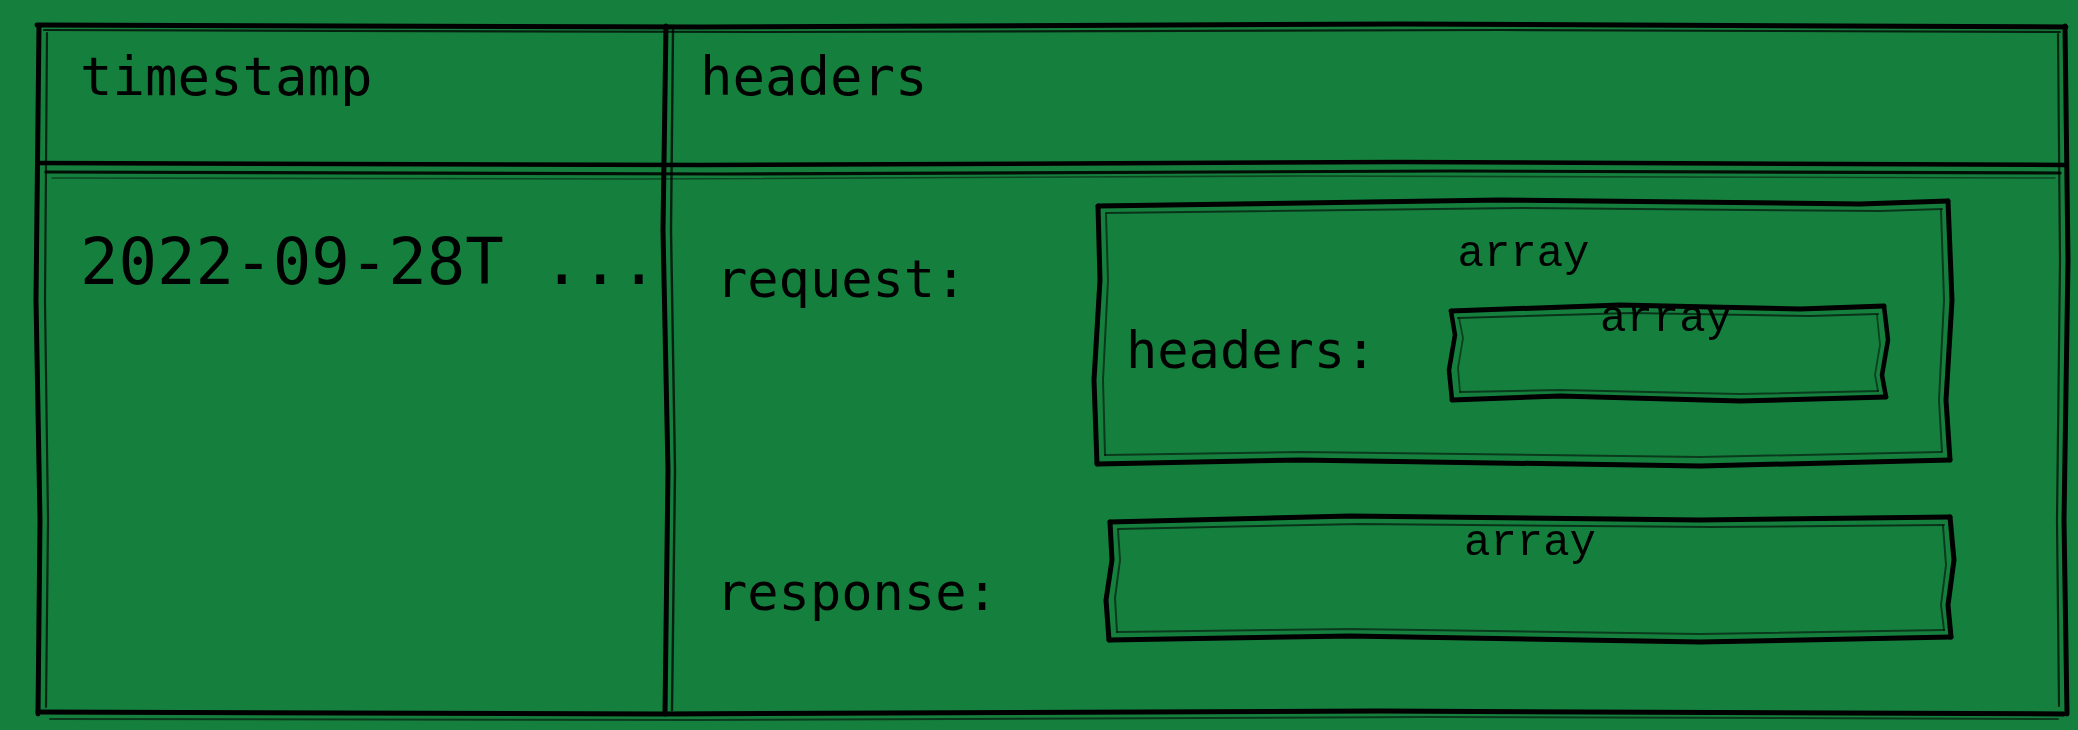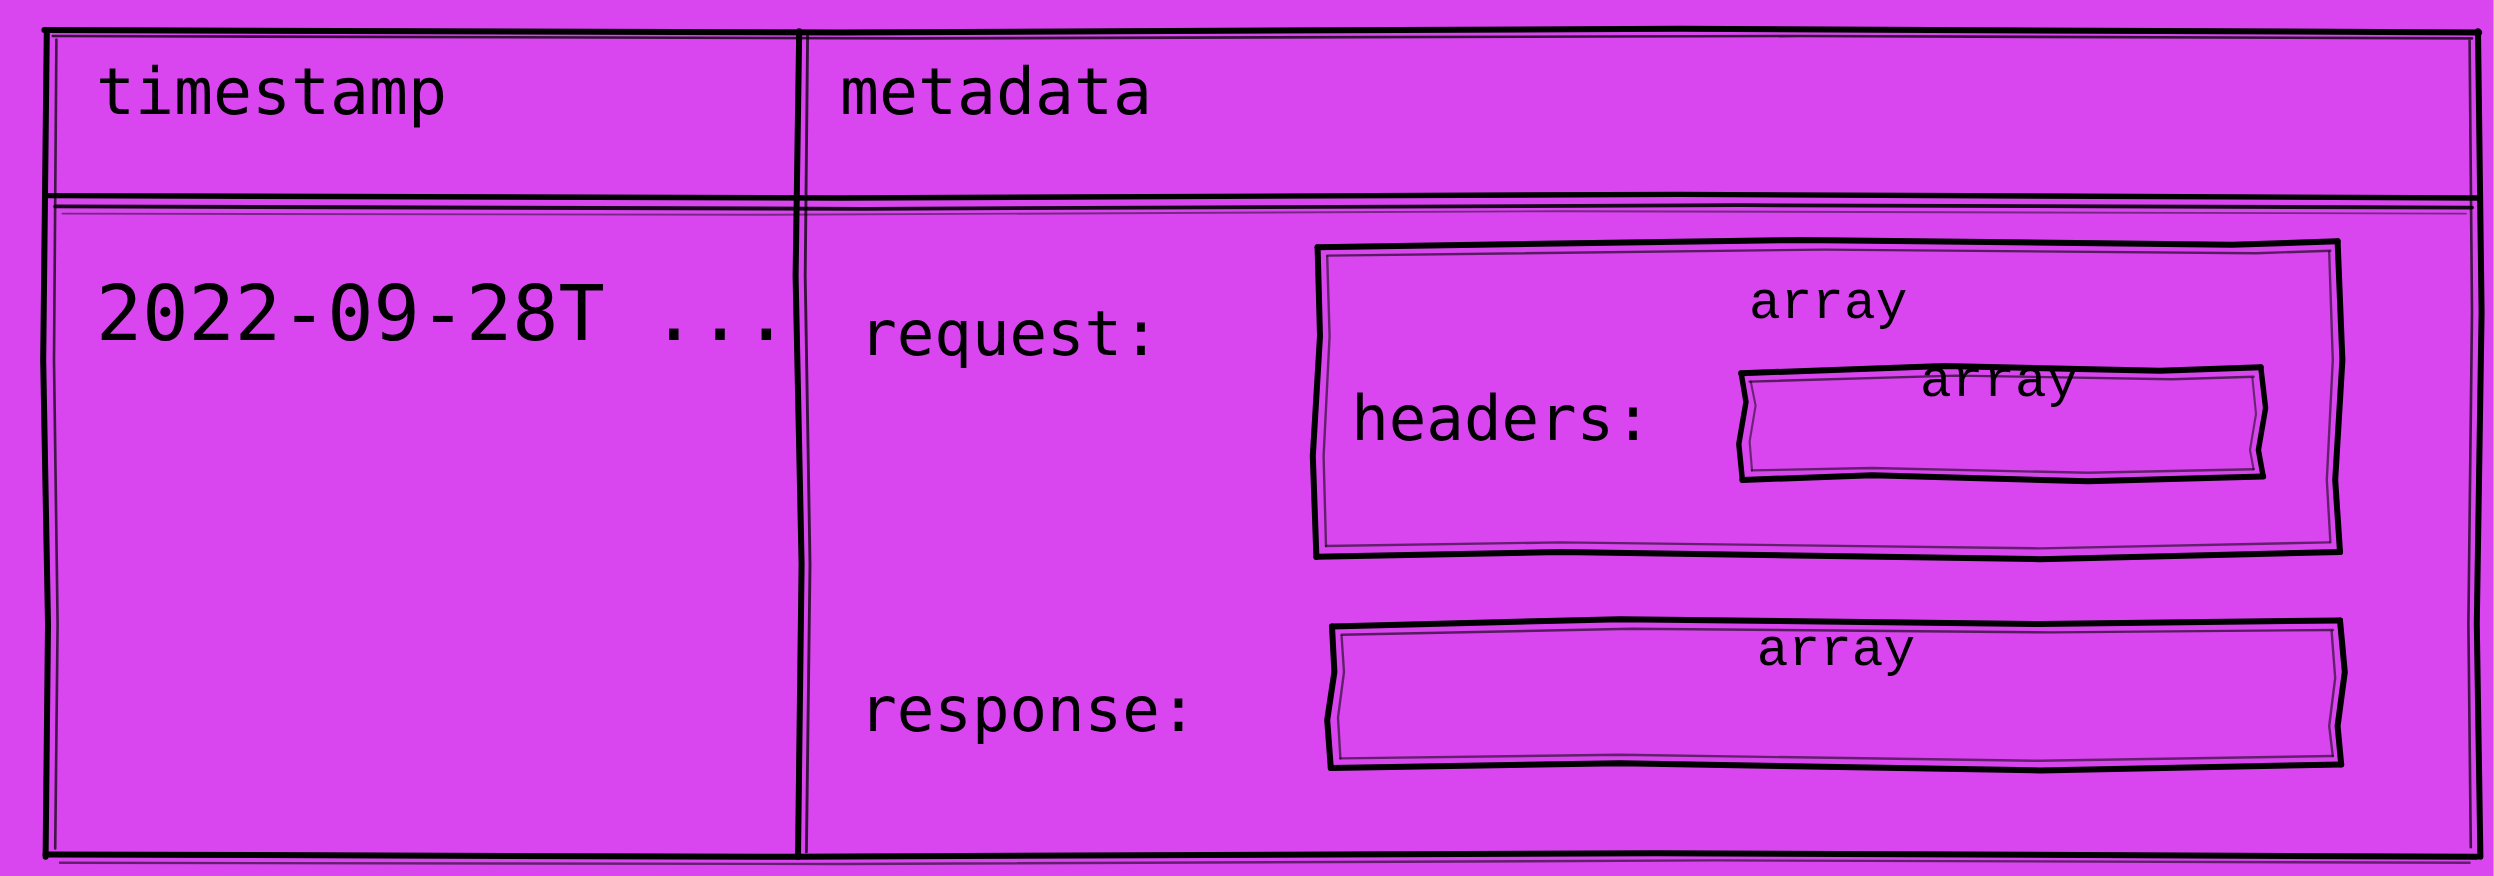--- a/index.html
+++ b/index.html
@@ -12,21 +12,21 @@
     width: 2078px;
     height: 730px;
     overflow: hidden;
     font-family: "DejaVu Sans Mono", monospace;
   }
 
   #root {
     position: relative;
     width: 2078px;
     height: 730px;
-    background: #d946ef;
+    background: #15803d;
   }
 
   
   #sketch {
     position: absolute;
     left: 0;
     top: 0;
     width: 2078px;
     height: 730px;
     pointer-events: none;
@@ -129,21 +129,21 @@
       <path d="M 1951 637 L 1700 642 L 1350 636 L 1109 640" stroke-width="5"></path>
       <path d="M 1944 630 L 1700 634 L 1350 629 L 1117 632" stroke-width="2" opacity="0.55"></path>
       <path d="M 1109 640 L 1106 600 L 1112 560 L 1110 522" stroke-width="5"></path>
       <path d="M 1117 632 L 1115 598 L 1120 560 L 1118 530" stroke-width="2" opacity="0.55"></path>
 
     </g>
   </svg>
 
   <div class="txt col-header" id="header-timestamp">timestamp</div>
 
-  <div class="txt col-header" id="header-metadata">metadata</div>
+  <div class="txt col-header" id="header-metadata">headers</div>
 
   <div class="txt cell-value" id="value-timestamp">2022-09-28T ...</div>
 
   <div class="txt field-label" id="label-request">request:</div>
 
   <div class="txt type-label" id="type-request">array</div>
 
   <div class="txt field-label" id="label-headers">headers:</div>
 
   <div class="txt type-label" id="type-headers">array</div>

